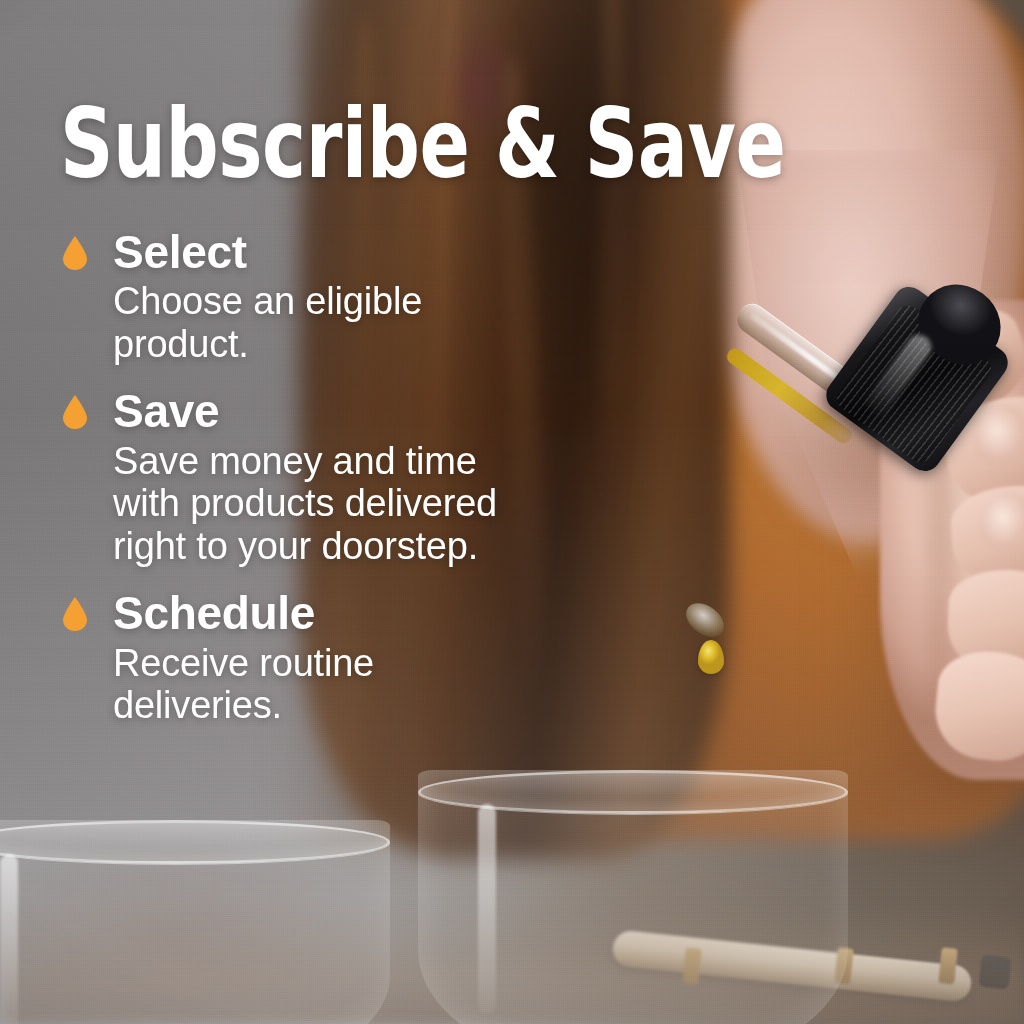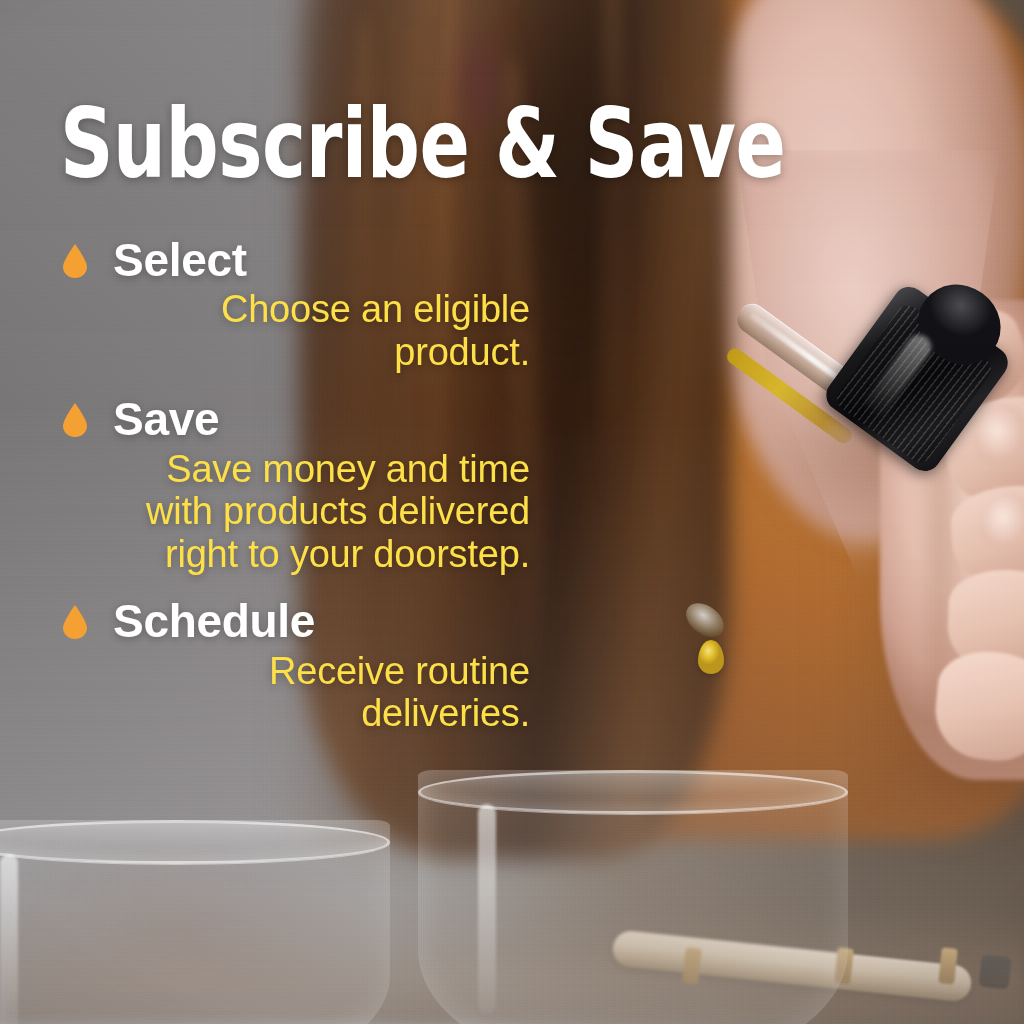--- a/index.html
+++ b/index.html
@@ -314,21 +314,21 @@
     line-height:1.0;
     letter-spacing:-0.5px;
     color:#ffffff;
     transform:scaleX(.86);
     transform-origin:left center;
     text-shadow:0 2px 10px rgba(0,0,0,.30);
     white-space:nowrap;
   }
 
   .steps{position:absolute;left:60px;top:228px;width:580px;}
-  .step{position:relative;margin:8px 0 22px 0;}
+  .step{position:relative;margin:0 0 22px 0;}
   .step:last-child{margin-bottom:0;}
 
   .drop-icon{
     position:absolute;left:3px;top:8px;
     width:24px;height:34px;
     display:block;
   }
   .step-title{
     margin:0 0 4px 0;
     padding-left:53px;
@@ -340,25 +340,24 @@
     letter-spacing:-0.3px;
     text-shadow:0 2px 8px rgba(0,0,0,.28);
   }
   .step-desc{
     margin:0;
     padding-left:53px;
     font-family:"Liberation Sans","DejaVu Sans", sans-serif;
     font-weight:400;
     font-size:38px;
     line-height:1.12;
-    color:#fde047;
+    color:#ffffff;
     letter-spacing:-0.2px;
     text-shadow:0 2px 8px rgba(0,0,0,.30);
     max-width:470px;
-    text-align:right;
   }
 </style>
 </head>
 <body>
 
 <div id="stage">
 
   <div class="photo">
     <div class="bg-wall"></div>
 

